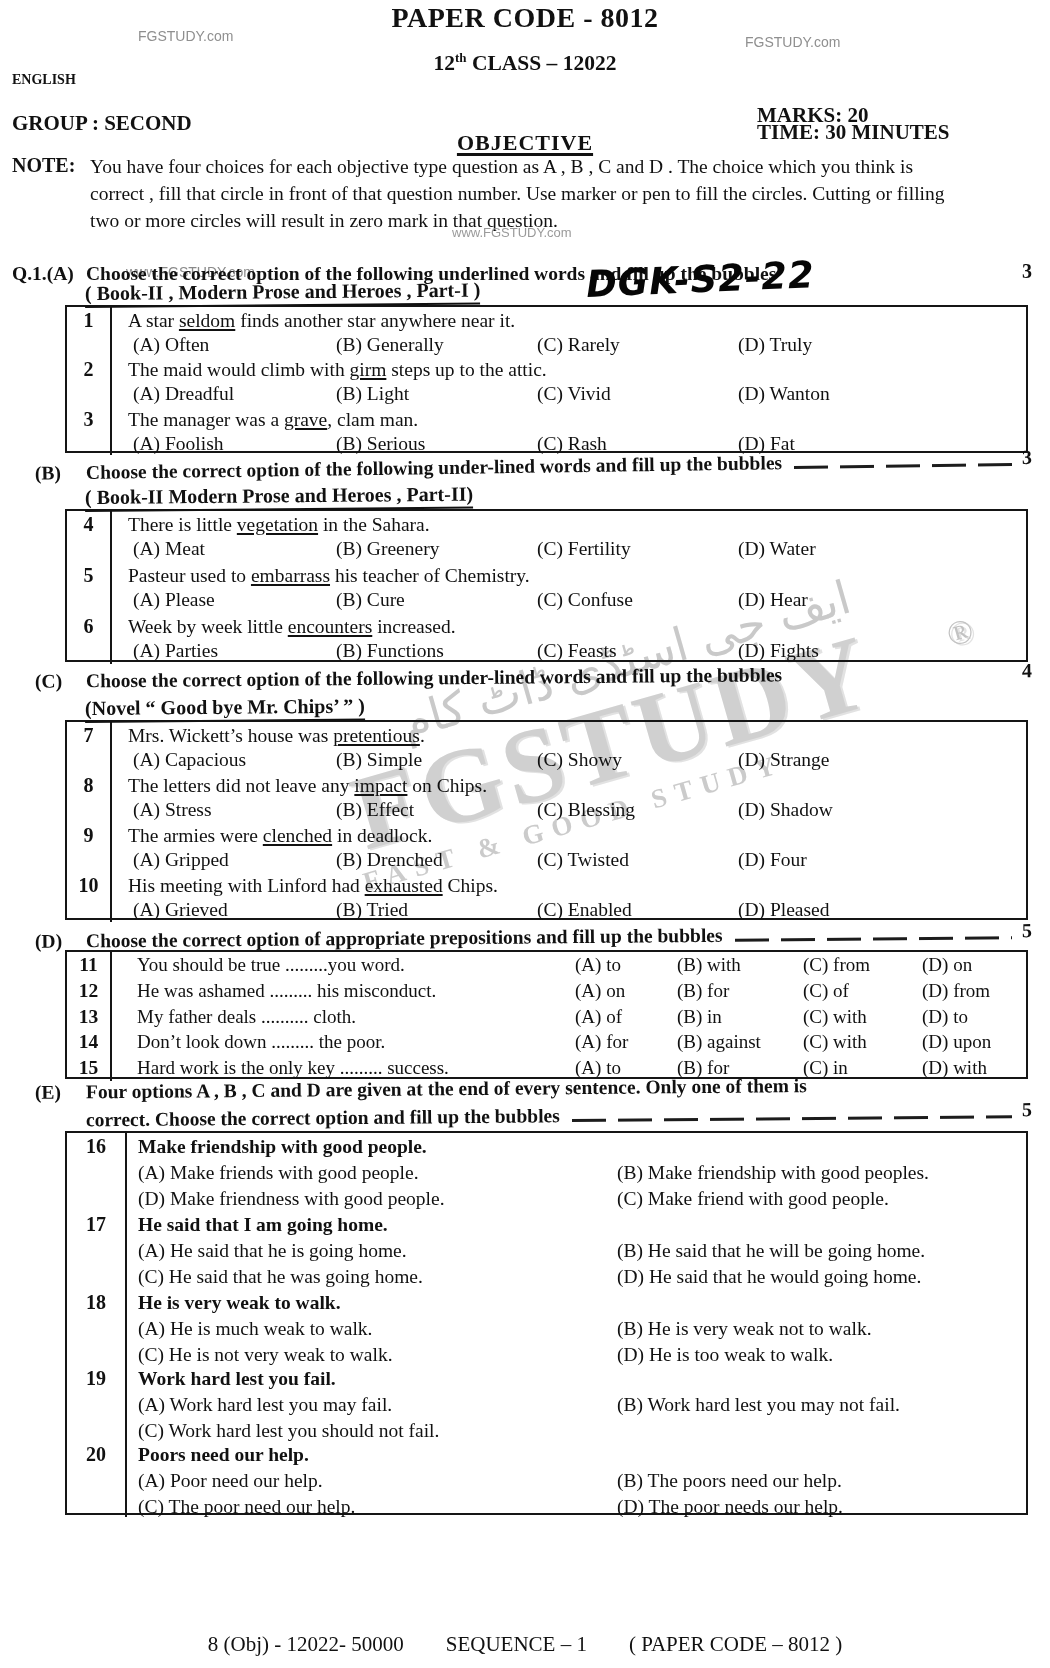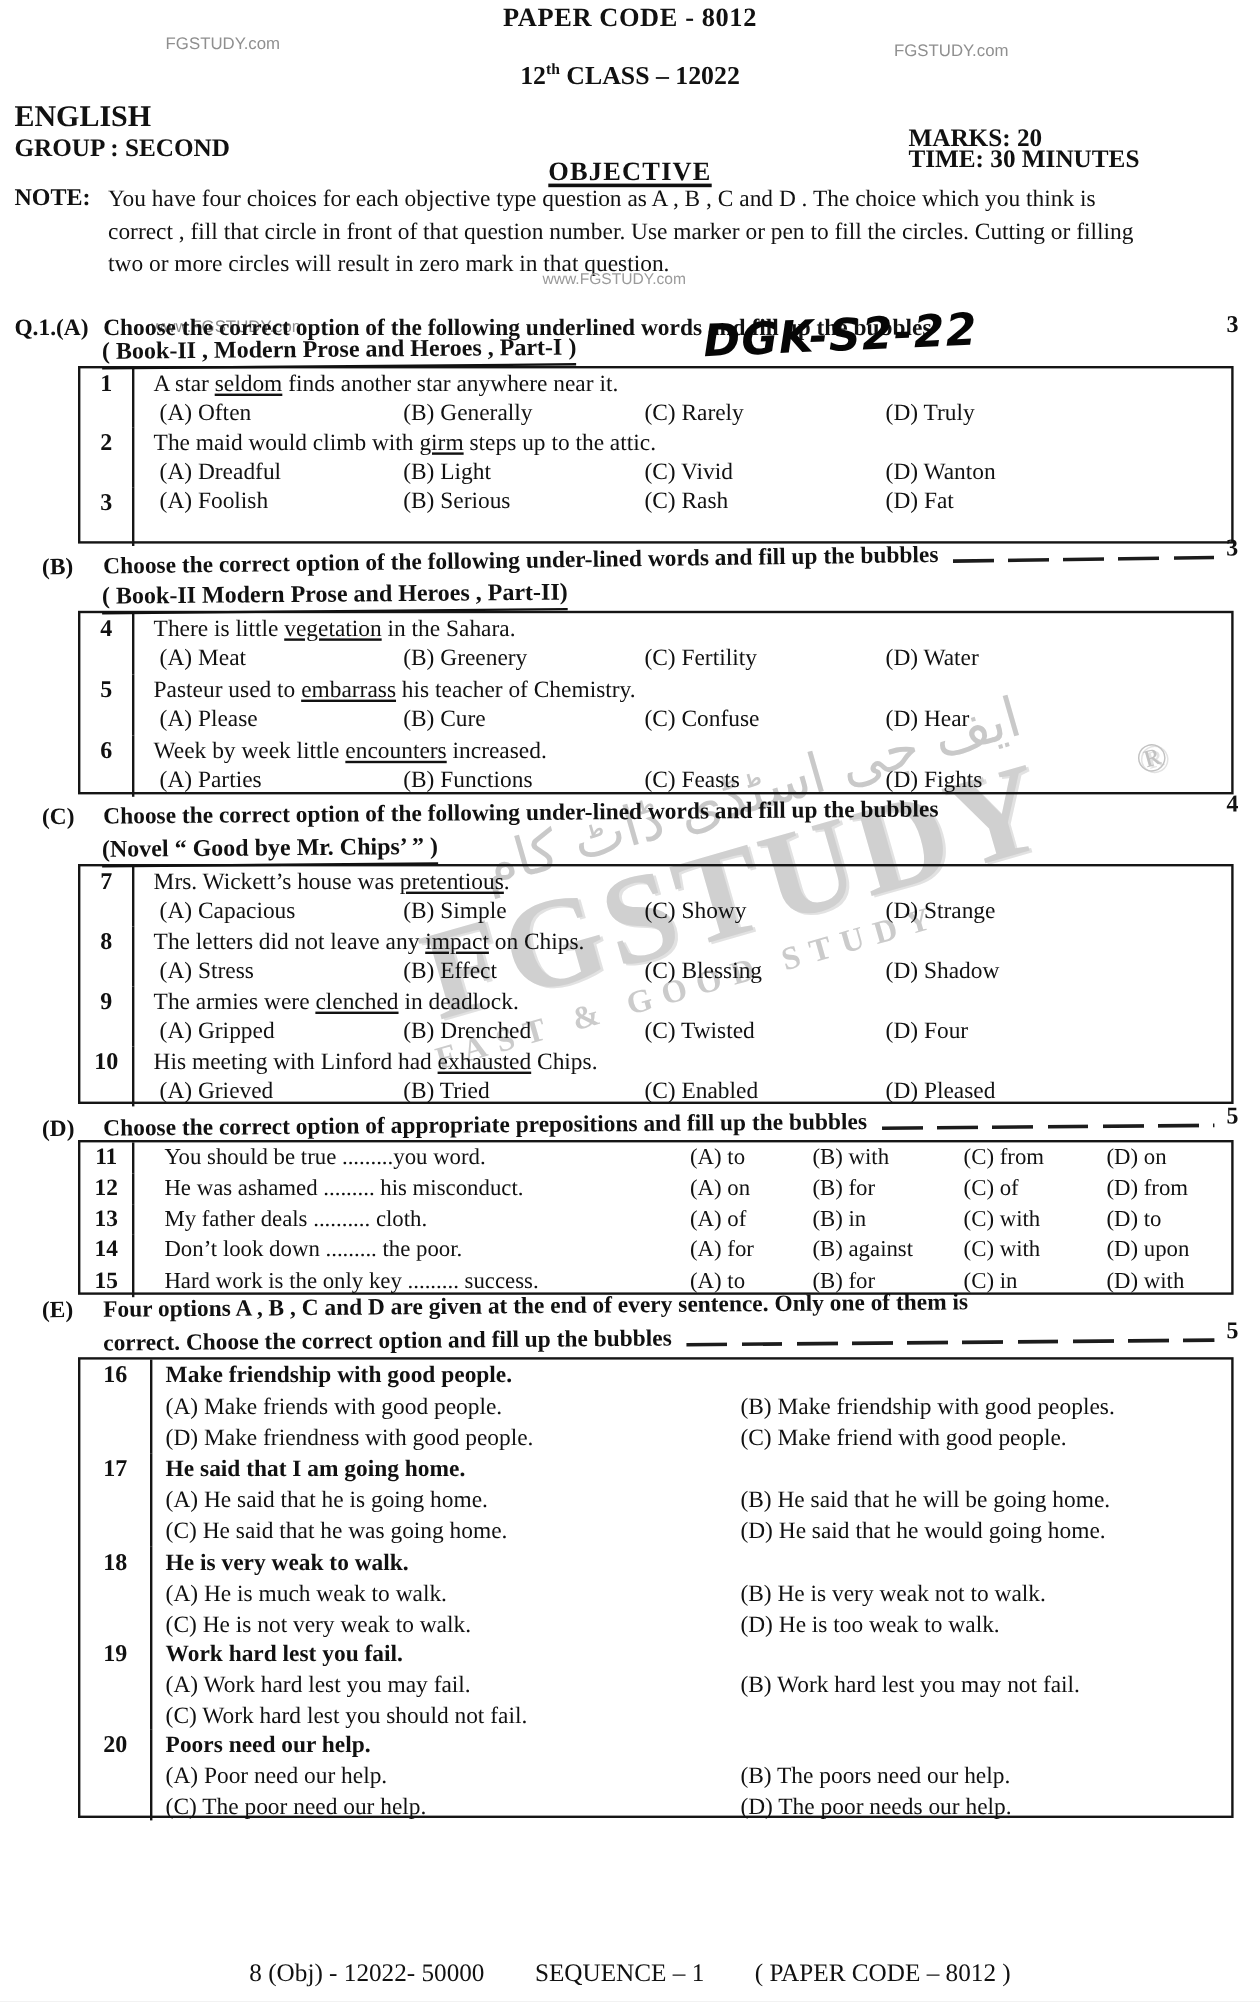--- a/index.html
+++ b/index.html
@@ -6,27 +6,27 @@
   .page{
     position:relative;width:1050px;height:1668px;margin:0 auto;
     background:#ffffff;color:#111;
     font-family:"Liberation Serif","DejaVu Serif",serif;
     overflow:hidden;
   }
   .abs{position:absolute;}
   .sans{font-family:"Liberation Sans","DejaVu Sans",sans-serif;}
 
   
-  .paper-code{top:2px;left:0;width:100%;text-align:center;font-size:22px;font-weight:bold;letter-spacing:.5px;}
+  .paper-code{top:2px;left:0;width:100%;text-align:center;font-size:28px;font-weight:bold;letter-spacing:.5px;}
   .site-wm{color:#8f8f8f;font-size:14px;}
   .site-left{left:138px;top:28px;}
   .site-right{left:745px;top:34px;}
   .class-line{top:50px;left:0;width:100%;text-align:center;font-size:21.5px;font-weight:bold;}
   .class-line sup{font-size:13px;}
-  .subject{left:12px;top:84px;font-size:25px;font-weight:bold;}
+  .subject{left:12px;top:72px;font-size:14px;font-weight:bold;}
   .group{left:12px;top:111px;font-size:21px;font-weight:bold;}
   .time{left:757px;top:76px;font-size:21px;font-weight:bold;margin-top:44px;}
   .marks{left:757px;top:103px;font-size:21px;font-weight:bold;}
   .objective{top:130px;left:0;width:100%;text-align:center;font-size:22px;font-weight:bold;
     text-decoration:underline;text-decoration-thickness:2.5px;text-underline-offset:3px;letter-spacing:1px;}
   .note-label{left:12px;top:154px;font-size:20px;font-weight:bold;}
   .note-text{left:90px;top:153px;width:858px;font-size:19.5px;line-height:27px;}
   .wm-small{font-size:13px;color:#9a9a9a;}
   .wm-small-1{left:452px;top:225px;}
   .wm-small-2{left:126px;top:264px;color:#8a8a8a;font-size:14px;}
@@ -140,20 +140,21 @@
           <span>(A) Dreadful</span>
           <span>(B) Light</span>
           <span>(C) Vivid</span>
           <span>(D)  Wanton</span>
         </div>
       </div>
     </div>
     <div class="qrow">
       <div class="qnum">3</div>
       <div class="qbody">
+        <div class="qsent"><span>The manager was a </span><span class="uw">grave</span><span>, clam man.</span></div>
         <div class="qopts">
           <span>(A) Foolish</span>
           <span>(B) Serious</span>
           <span>(C) Rash</span>
           <span>(D) Fat</span>
         </div>
       </div>
     </div>
   </div>
 

